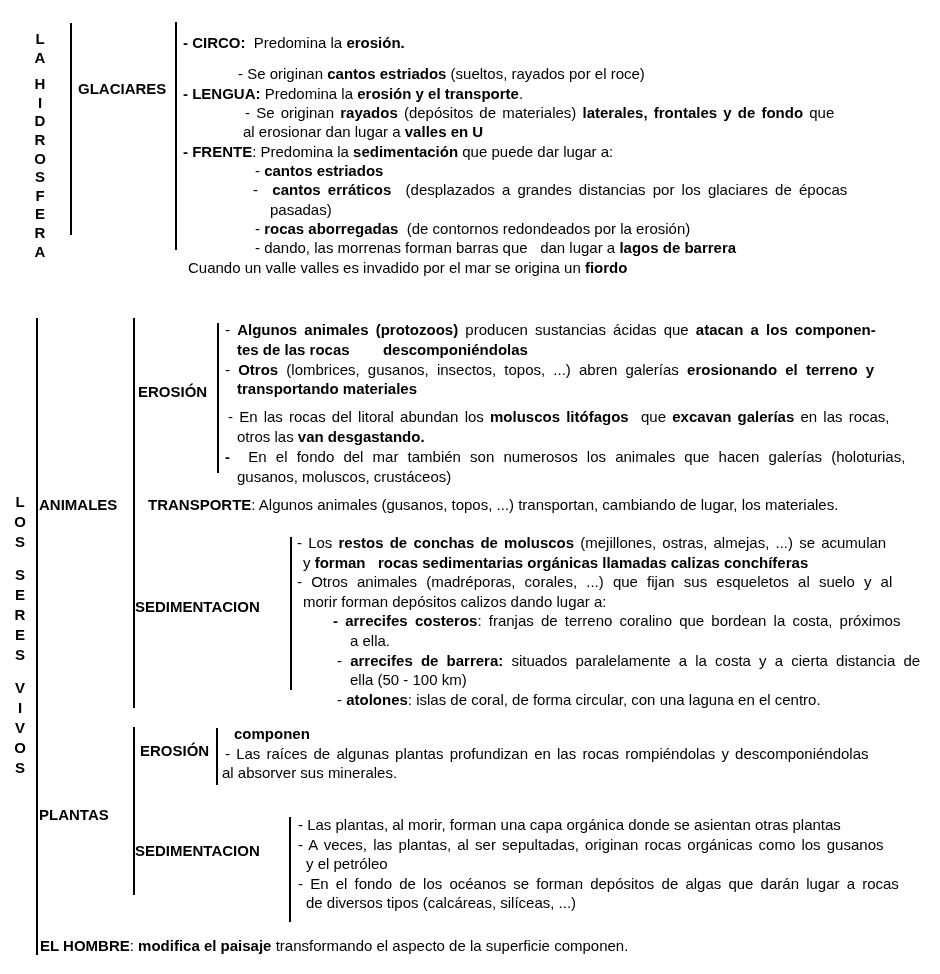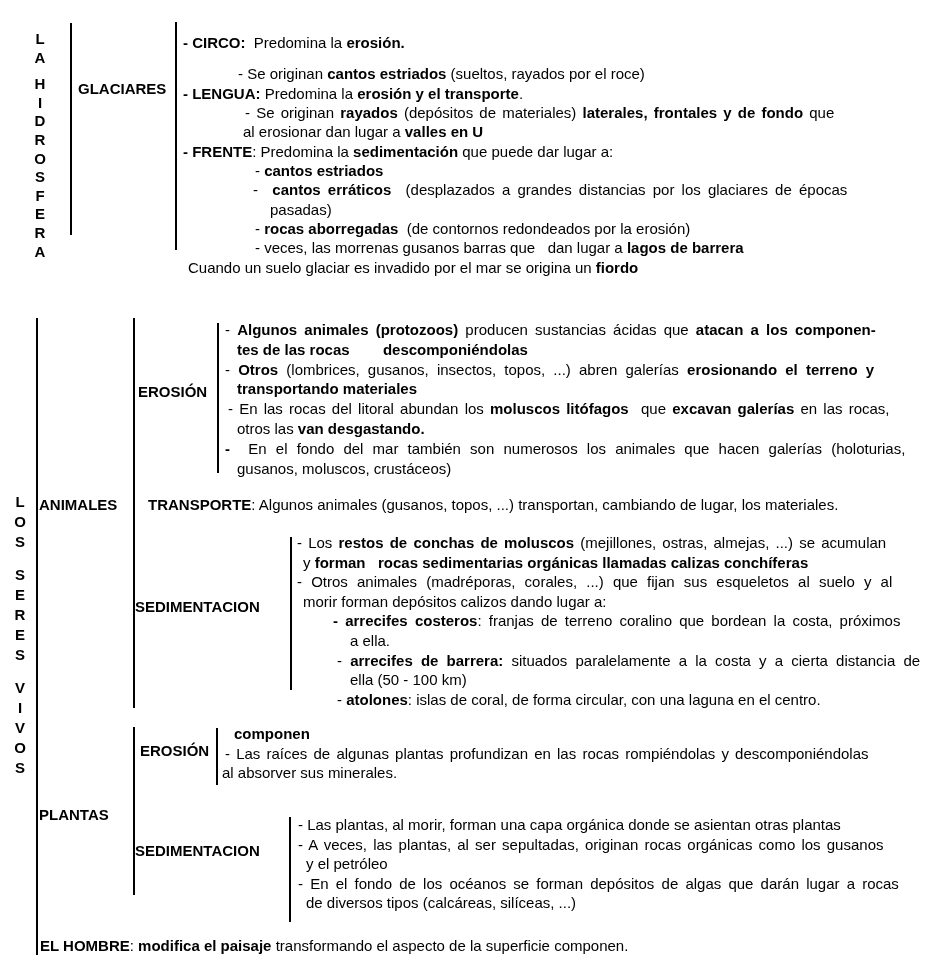--- a/index.html
+++ b/index.html
@@ -53,22 +53,22 @@
       <div class="tline"><b>- CIRCO:</b><span>  Predomina la </span><b>erosión.</b></div>
       <div class="tline" style="padding-left: 55px; margin-top: 12px;"><span>- Se originan </span><b>cantos estriados</b><span> (sueltos, rayados por el roce)</span></div>
       <div class="tline"><b>- LENGUA:</b><span> Predomina la </span><b>erosión y el transporte</b><span>.</span></div>
       <div class="tline" style="padding-left: 62px; word-spacing: 2px;"><span>- Se originan </span><b>rayados</b><span> (depósitos de materiales) </span><b>laterales, frontales y de fondo</b><span> que</span></div>
       <div class="tline" style="padding-left: 60px;"><span>al erosionar dan lugar a </span><b>valles en U</b></div>
       <div class="tline"><b>- FRENTE</b><span>: Predomina la </span><b>sedimentación</b><span> que puede dar lugar a:</span></div>
       <div class="tline" style="padding-left: 72px;"><span>- </span><b>cantos estriados</b></div>
       <div class="tline" style="padding-left: 70px; word-spacing: 3px;"><span>-  </span><b>cantos erráticos</b><span>  (desplazados a grandes distancias por los glaciares de épocas</span></div>
       <div class="tline" style="padding-left: 87px;"><span>pasadas)</span></div>
       <div class="tline" style="padding-left: 72px;"><span>- </span><b>rocas aborregadas</b><span>  (de contornos redondeados por la erosión)</span></div>
-      <div class="tline" style="padding-left: 72px;"><span>- veces, las morrenas gusanos barras que   dan lugar a </span><b>lagos de barrera</b></div>
-      <div class="tline" style="padding-left: 5px;"><span>Cuando un suelo glaciar es invadido por el mar se origina un </span><b>fiordo</b></div>
+      <div class="tline" style="padding-left: 72px;"><span>- dando, las morrenas forman barras que   dan lugar a </span><b>lagos de barrera</b></div>
+      <div class="tline" style="padding-left: 5px;"><span>Cuando un valle valles es invadido por el mar se origina un </span><b>fiordo</b></div>
     </div>
 
   <div class="vstack vs-bottom" style="left:6px;top:492px;">
       <div class="vletter">L</div>
       <div class="vletter">O</div>
       <div class="vletter">S</div>
       <div class="wgap"></div>
       <div class="vletter">S</div>
       <div class="vletter">E</div>
       <div class="vletter">R</div>
@@ -90,21 +90,21 @@
 
   <div class="lbl" style="left:138px;top:383px;">EROSIÓN</div>
 
   <div class="vline" style="left:217px;top:323px;height:150px;"></div>
 
   <div class="tblock" style="left:225px;top:320px;width:712px;line-height:19.8px;">
       <div class="tline" style="word-spacing: 3px;"><span>- </span><b>Algunos animales (protozoos)</b><span> producen sustancias ácidas que </span><b>atacan a los componen-</b></div>
       <div class="tline" style="padding-left: 12px;"><b>tes de las rocas        descomponiéndolas</b></div>
       <div class="tline" style="word-spacing: 4px;"><span>- </span><b>Otros</b><span> (lombrices, gusanos, insectos, topos, ...) abren galerías </span><b>erosionando el terreno y</b></div>
       <div class="tline" style="padding-left: 12px;"><b>transportando materiales</b></div>
-      <div class="tline" style="padding-left: 3px; word-spacing: 2px;"><span>- En las rocas del litoral abundan los </span><b>moluscos litófagos</b><span>  que </span><b>excavan galerías</b><span> en las rocas,</span></div>
+      <div class="tline" style="padding-left: 3px; word-spacing: 2px; margin-top: 8px;"><span>- En las rocas del litoral abundan los </span><b>moluscos litófagos</b><span>  que </span><b>excavan galerías</b><span> en las rocas,</span></div>
       <div class="tline" style="padding-left: 12px;"><span>otros las </span><b>van desgastando.</b></div>
       <div class="tline" style="word-spacing: 5px;"><b>-</b><span>  En el fondo del mar también son numerosos los animales que hacen galerías (holoturias,</span></div>
       <div class="tline" style="padding-left: 12px;"><span>gusanos, moluscos, crustáceos)</span></div>
     </div>
 
   <div class="tblock" style="left:148px;top:495px;width:790px;line-height:19.6px;">
       <div class="tline"><b>TRANSPORTE</b><span>: Algunos animales (gusanos, topos, ...) transportan, cambiando de lugar, los materiales.</span></div>
     </div>
 
   <div class="lbl" style="left:135px;top:598px;">SEDIMENTACION</div>

